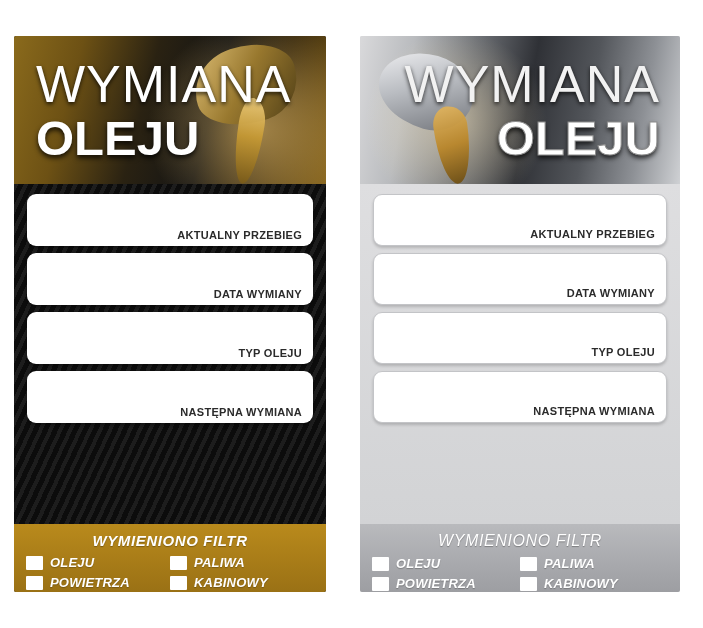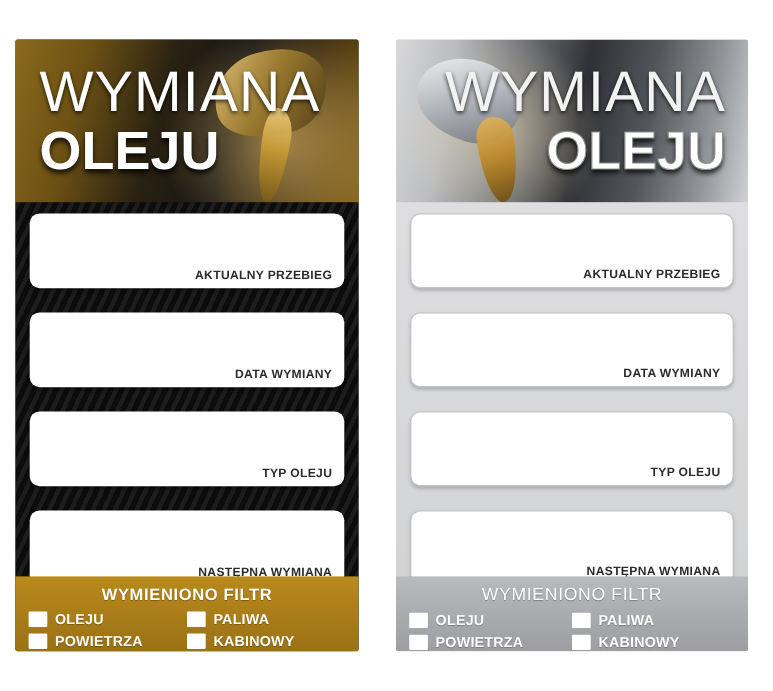--- a/index.html
+++ b/index.html
@@ -146,22 +146,22 @@
   }
   .body-silver {
     height: 340px;
     background: linear-gradient(180deg, #dedee0 0%, #d2d3d5 100%);
   }
 
   .field {
     position: relative;
     background: #ffffff;
     border-radius: 9px;
-    height: 68px;
-    margin-bottom: 22px;
+    height: 52px;
+    margin-bottom: 7px;
     box-sizing: border-box;
     box-shadow: 0 2px 3px rgba(0,0,0,0.35);
   }
   .body-silver .field {
     border: 1px solid #c3c4c7;
     box-shadow: 0 2px 3px rgba(0,0,0,0.18);
   }
   .field-label {
     position: absolute;
     right: 11px;
@@ -171,20 +171,21 @@
     color: #2b2b2b;
     letter-spacing: 0.3px;
   }
 
   
   .footer {
     position: relative;
     height: 68px;
     box-sizing: border-box;
     padding-top: 8px;
+    font-style: italic;
   }
   .footer-gold {
     background: linear-gradient(180deg, #b98a1c 0%, #a87c18 55%, #9a7115 100%);
   }
   .footer-silver {
     background: linear-gradient(180deg, #b9babd 0%, #a9aaae 55%, #9d9ea2 100%);
   }
   .footer-title {
     text-align: center;
     color: #ffffff;

